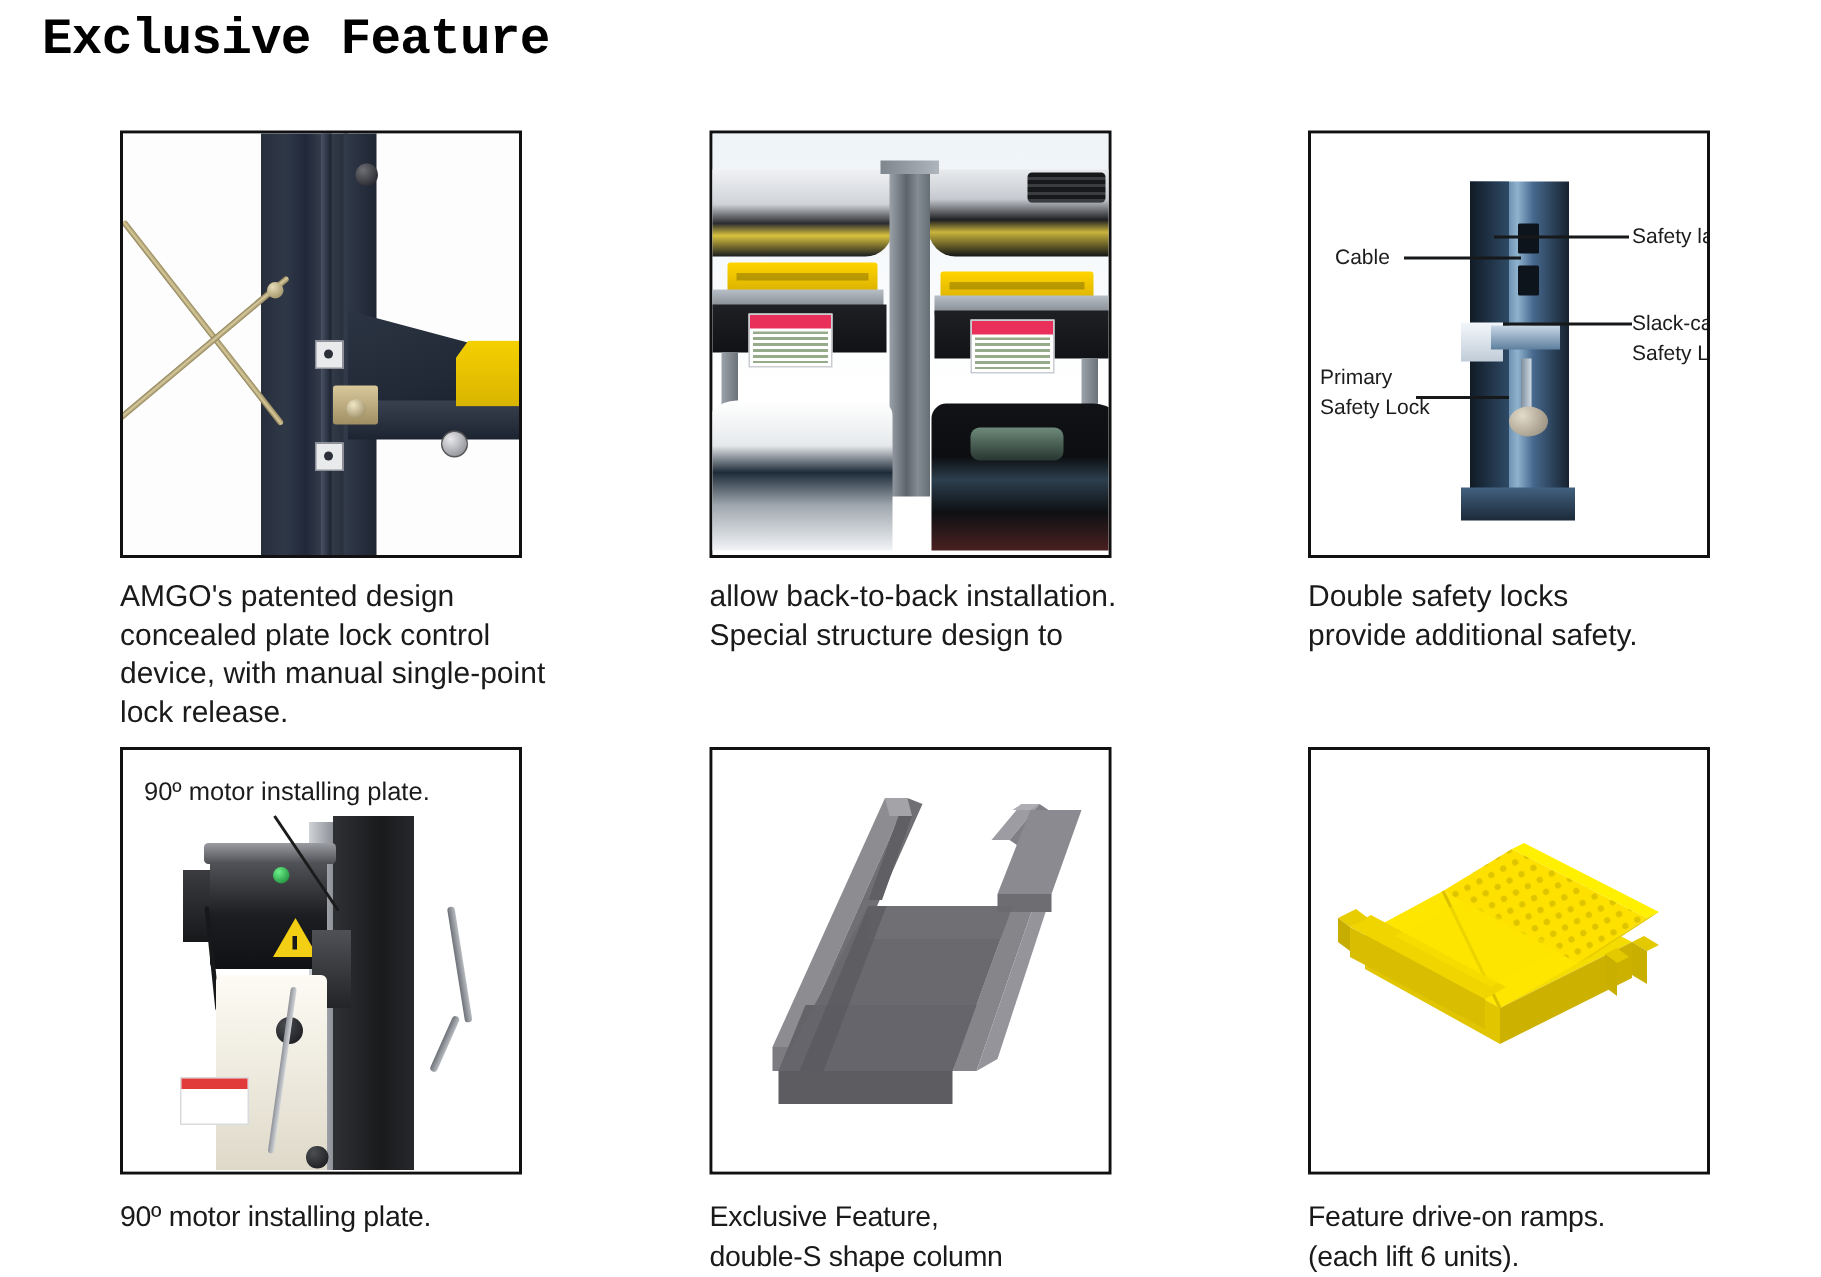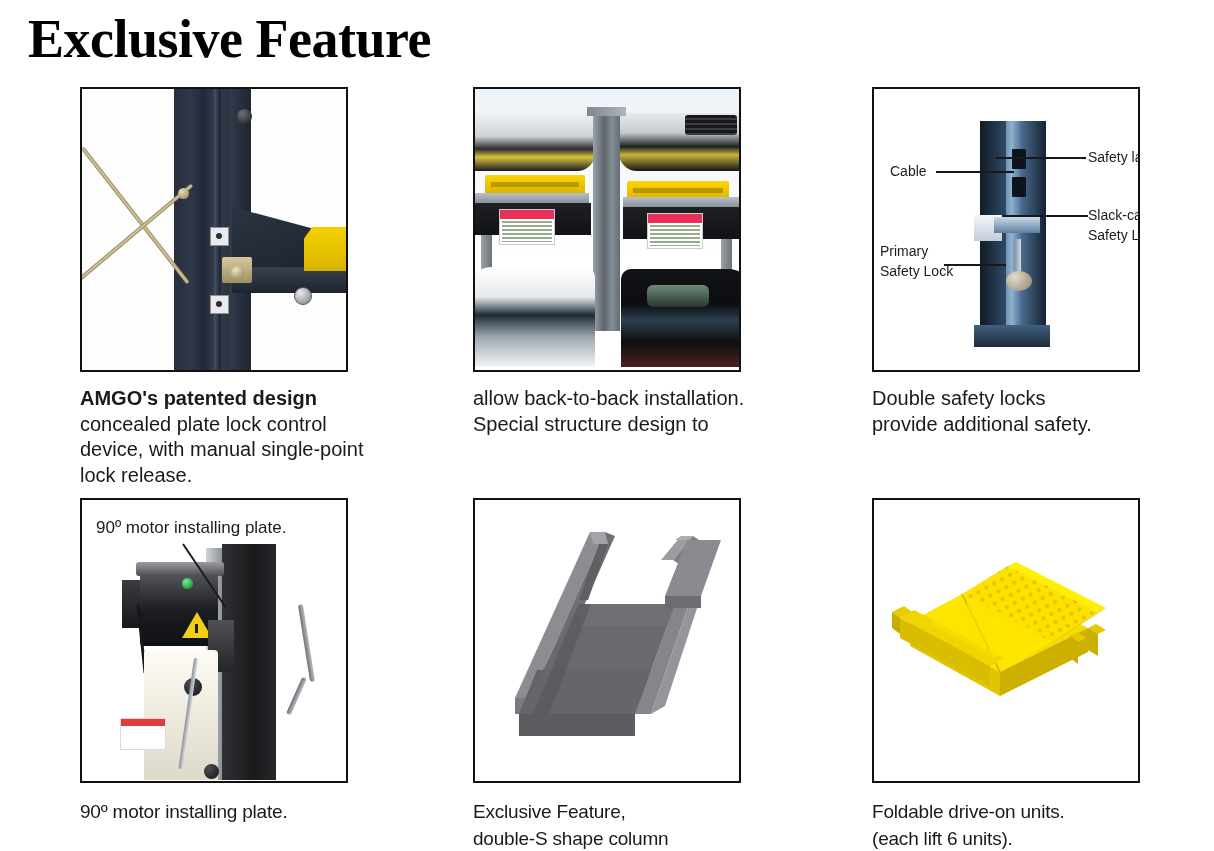--- a/index.html
+++ b/index.html
@@ -15,24 +15,24 @@
     overflow: hidden;
     font-family: "Liberation Sans", sans-serif;
     color: #000000;
   }
 
   
   #page-title {
     position: absolute;
     left: 28px;
     top: 8px;
-    font-size: 54px;
+    font-size: 34px;
     font-weight: 900;
     letter-spacing: -0.5px;
-    font-family: Liberation Serif, serif;
+    font-family: Liberation Mono, monospace;
     color: #000;
     white-space: nowrap;
   }
 
   
   .feature-cell {
     position: absolute;
     width: 268px;
   }
   .cell-c1 { left: 80px; }
@@ -63,21 +63,21 @@
     color: #1a1a1a;
     width: 300px;
   }
   .caption.narrow {
     font-size: 19px;
     line-height: 1.40;
     font-family: "Liberation Sans", sans-serif;
     letter-spacing: -0.2px;
   }
   .caption .lead {
-    font-weight: bold;
+    font-weight: normal;
   }
   .cap-line { display: block; white-space: nowrap; }
 
   .row-2 .caption { margin-top: 16px; }
 
   
   .p1-bg { position:absolute; inset:0; background:#fdfdfd; }
   .p1-col {
     position: absolute; left: 92px; top: -4px; width: 58px; height: 292px;
     background: linear-gradient(90deg,#272f3d 0%,#2f3847 28%,#20283a 52%,#39414f 72%,#252d3b 100%);
@@ -610,16 +610,16 @@
         <polygon points="214,128 222,124 232,130 224,134" fill="#e3c900"></polygon>
         <polygon points="214,128 214,150 224,156 224,134" fill="#c9b000"></polygon>
         <polygon points="196,136 204,132 212,138 204,142" fill="#e3c900"></polygon>
         <polygon points="196,136 196,158 204,164 204,142" fill="#c9b000"></polygon>
 
         <polygon points="56,124 120,158 166,132 102,100" fill="#fbe400" opacity="0.55"></polygon>
       </svg>
     </div>
   </div>
   <div class="caption narrow">
-    <span class="cap-line">Foldable drive-on units.</span>
+    <span class="cap-line">Feature drive-on ramps.</span>
     <span class="cap-line">(each lift 6 units).</span>
   </div>
 </div>
 
 </body></html>

